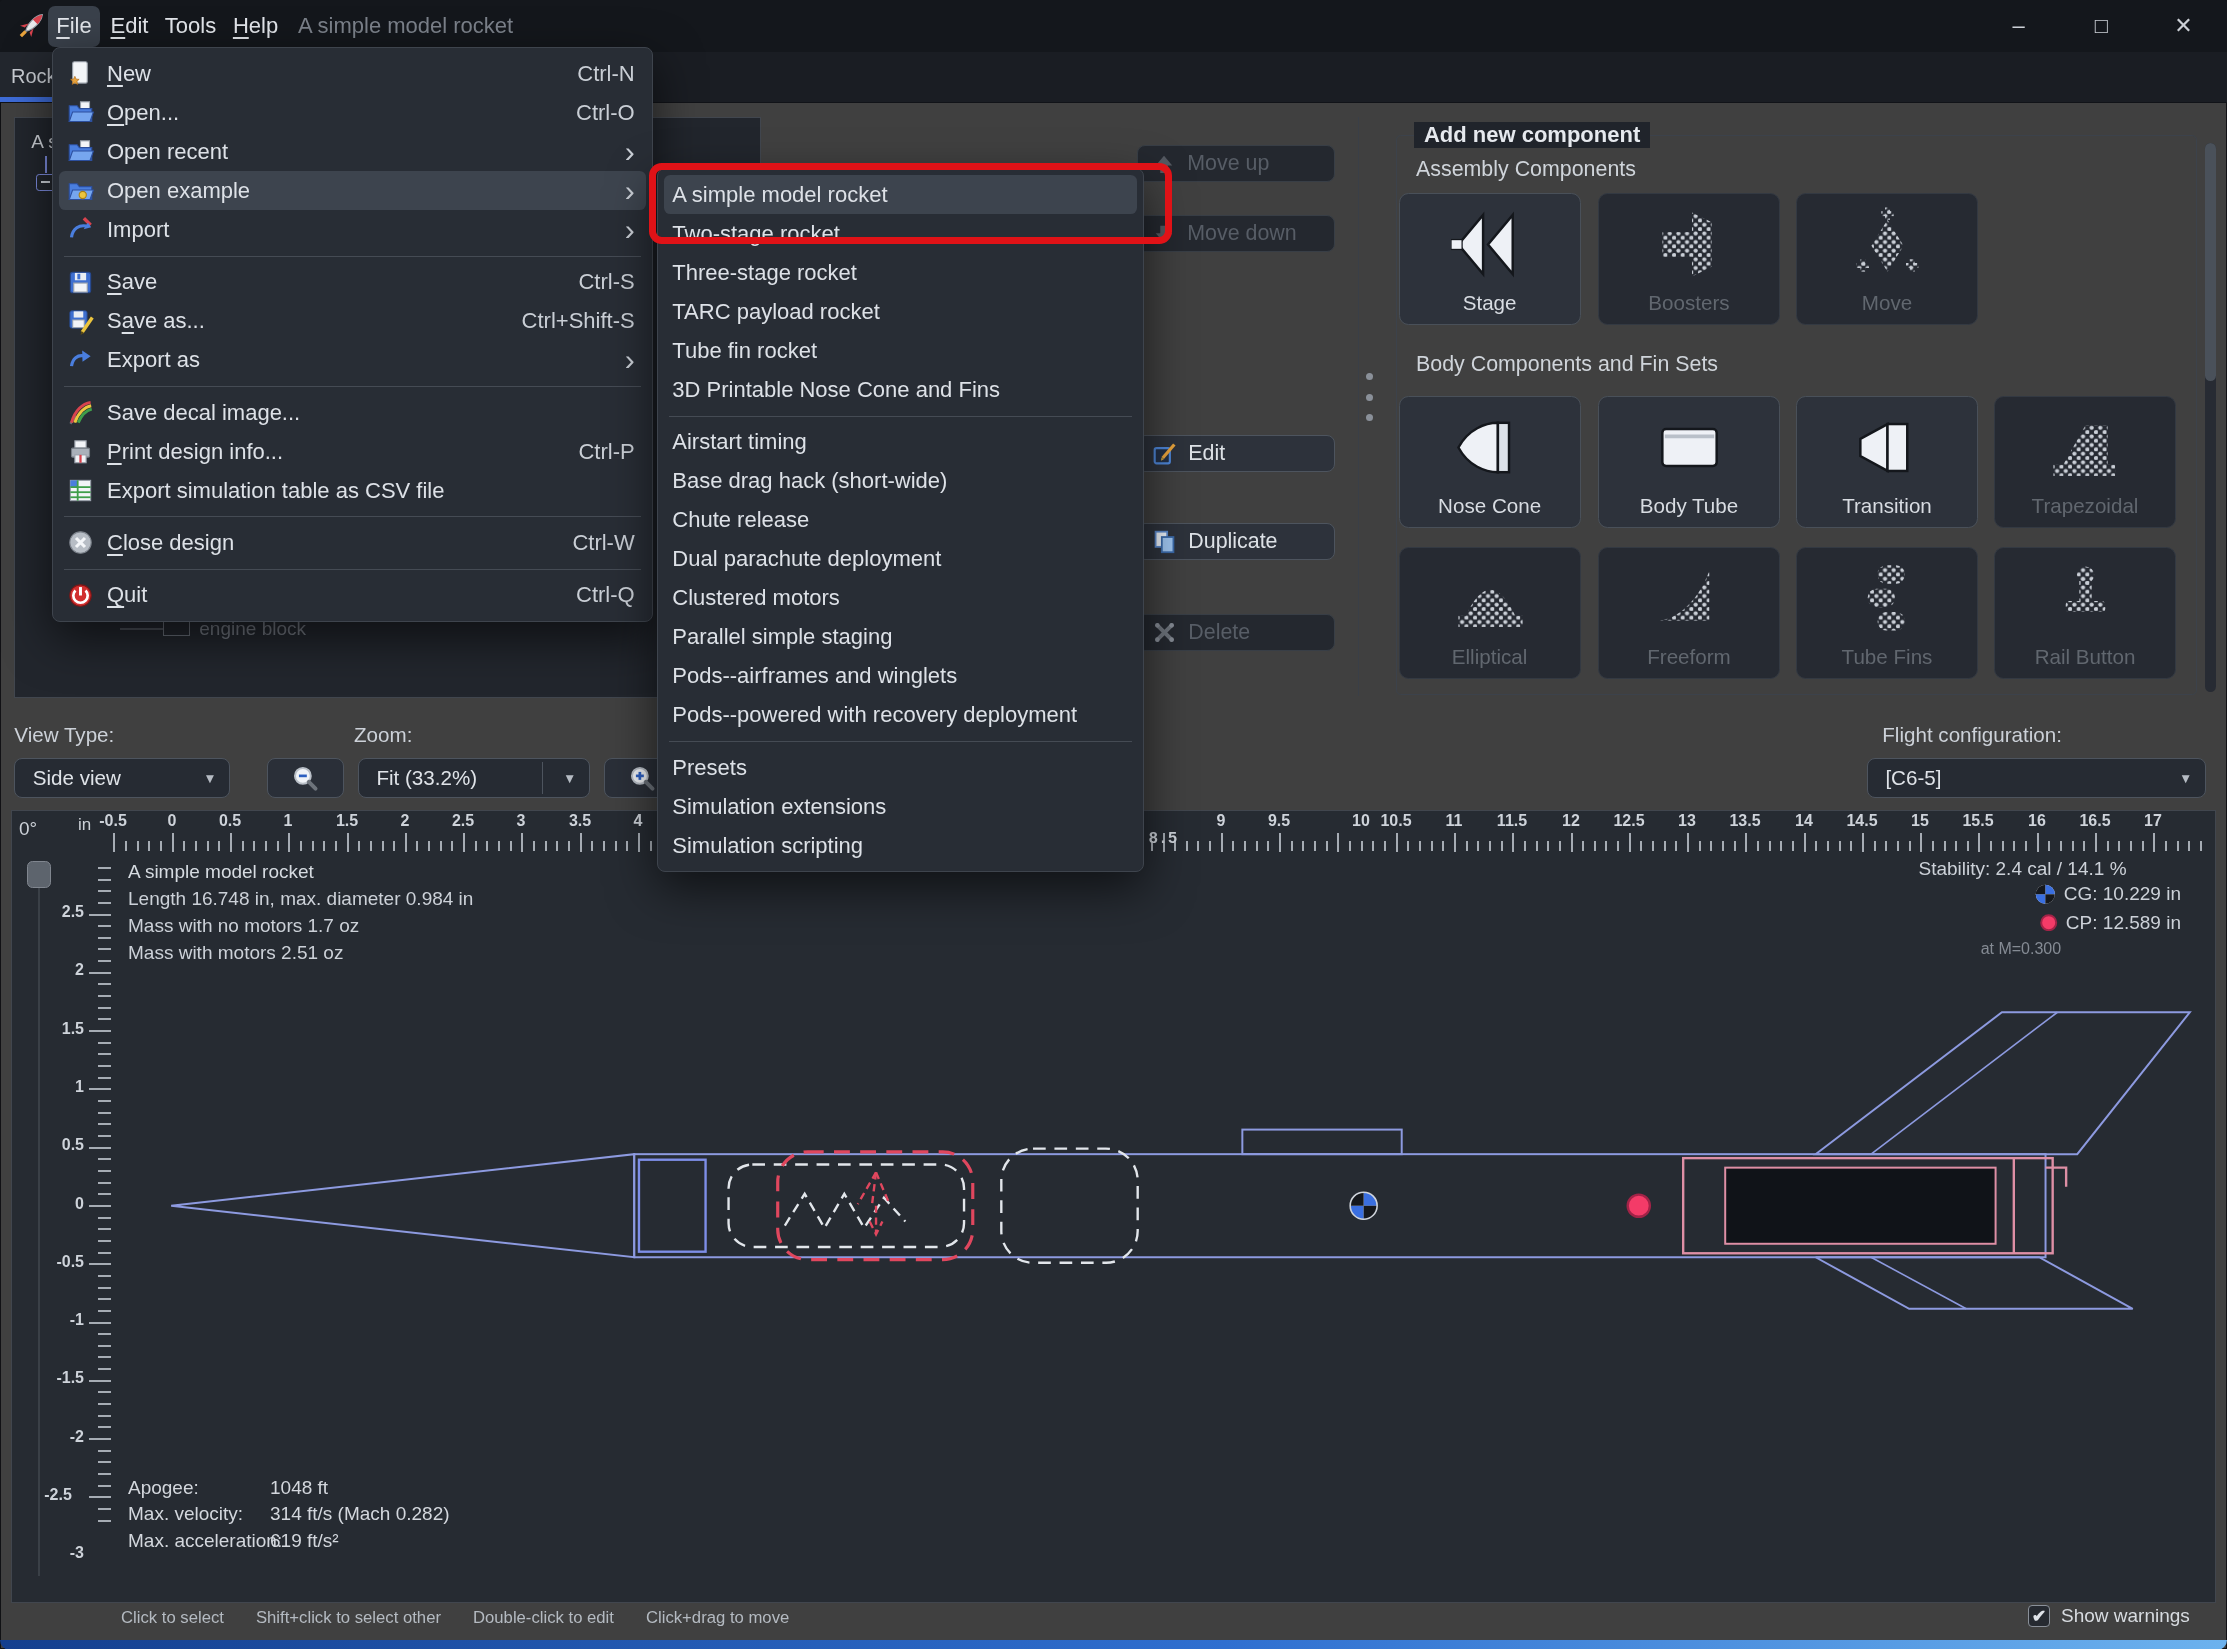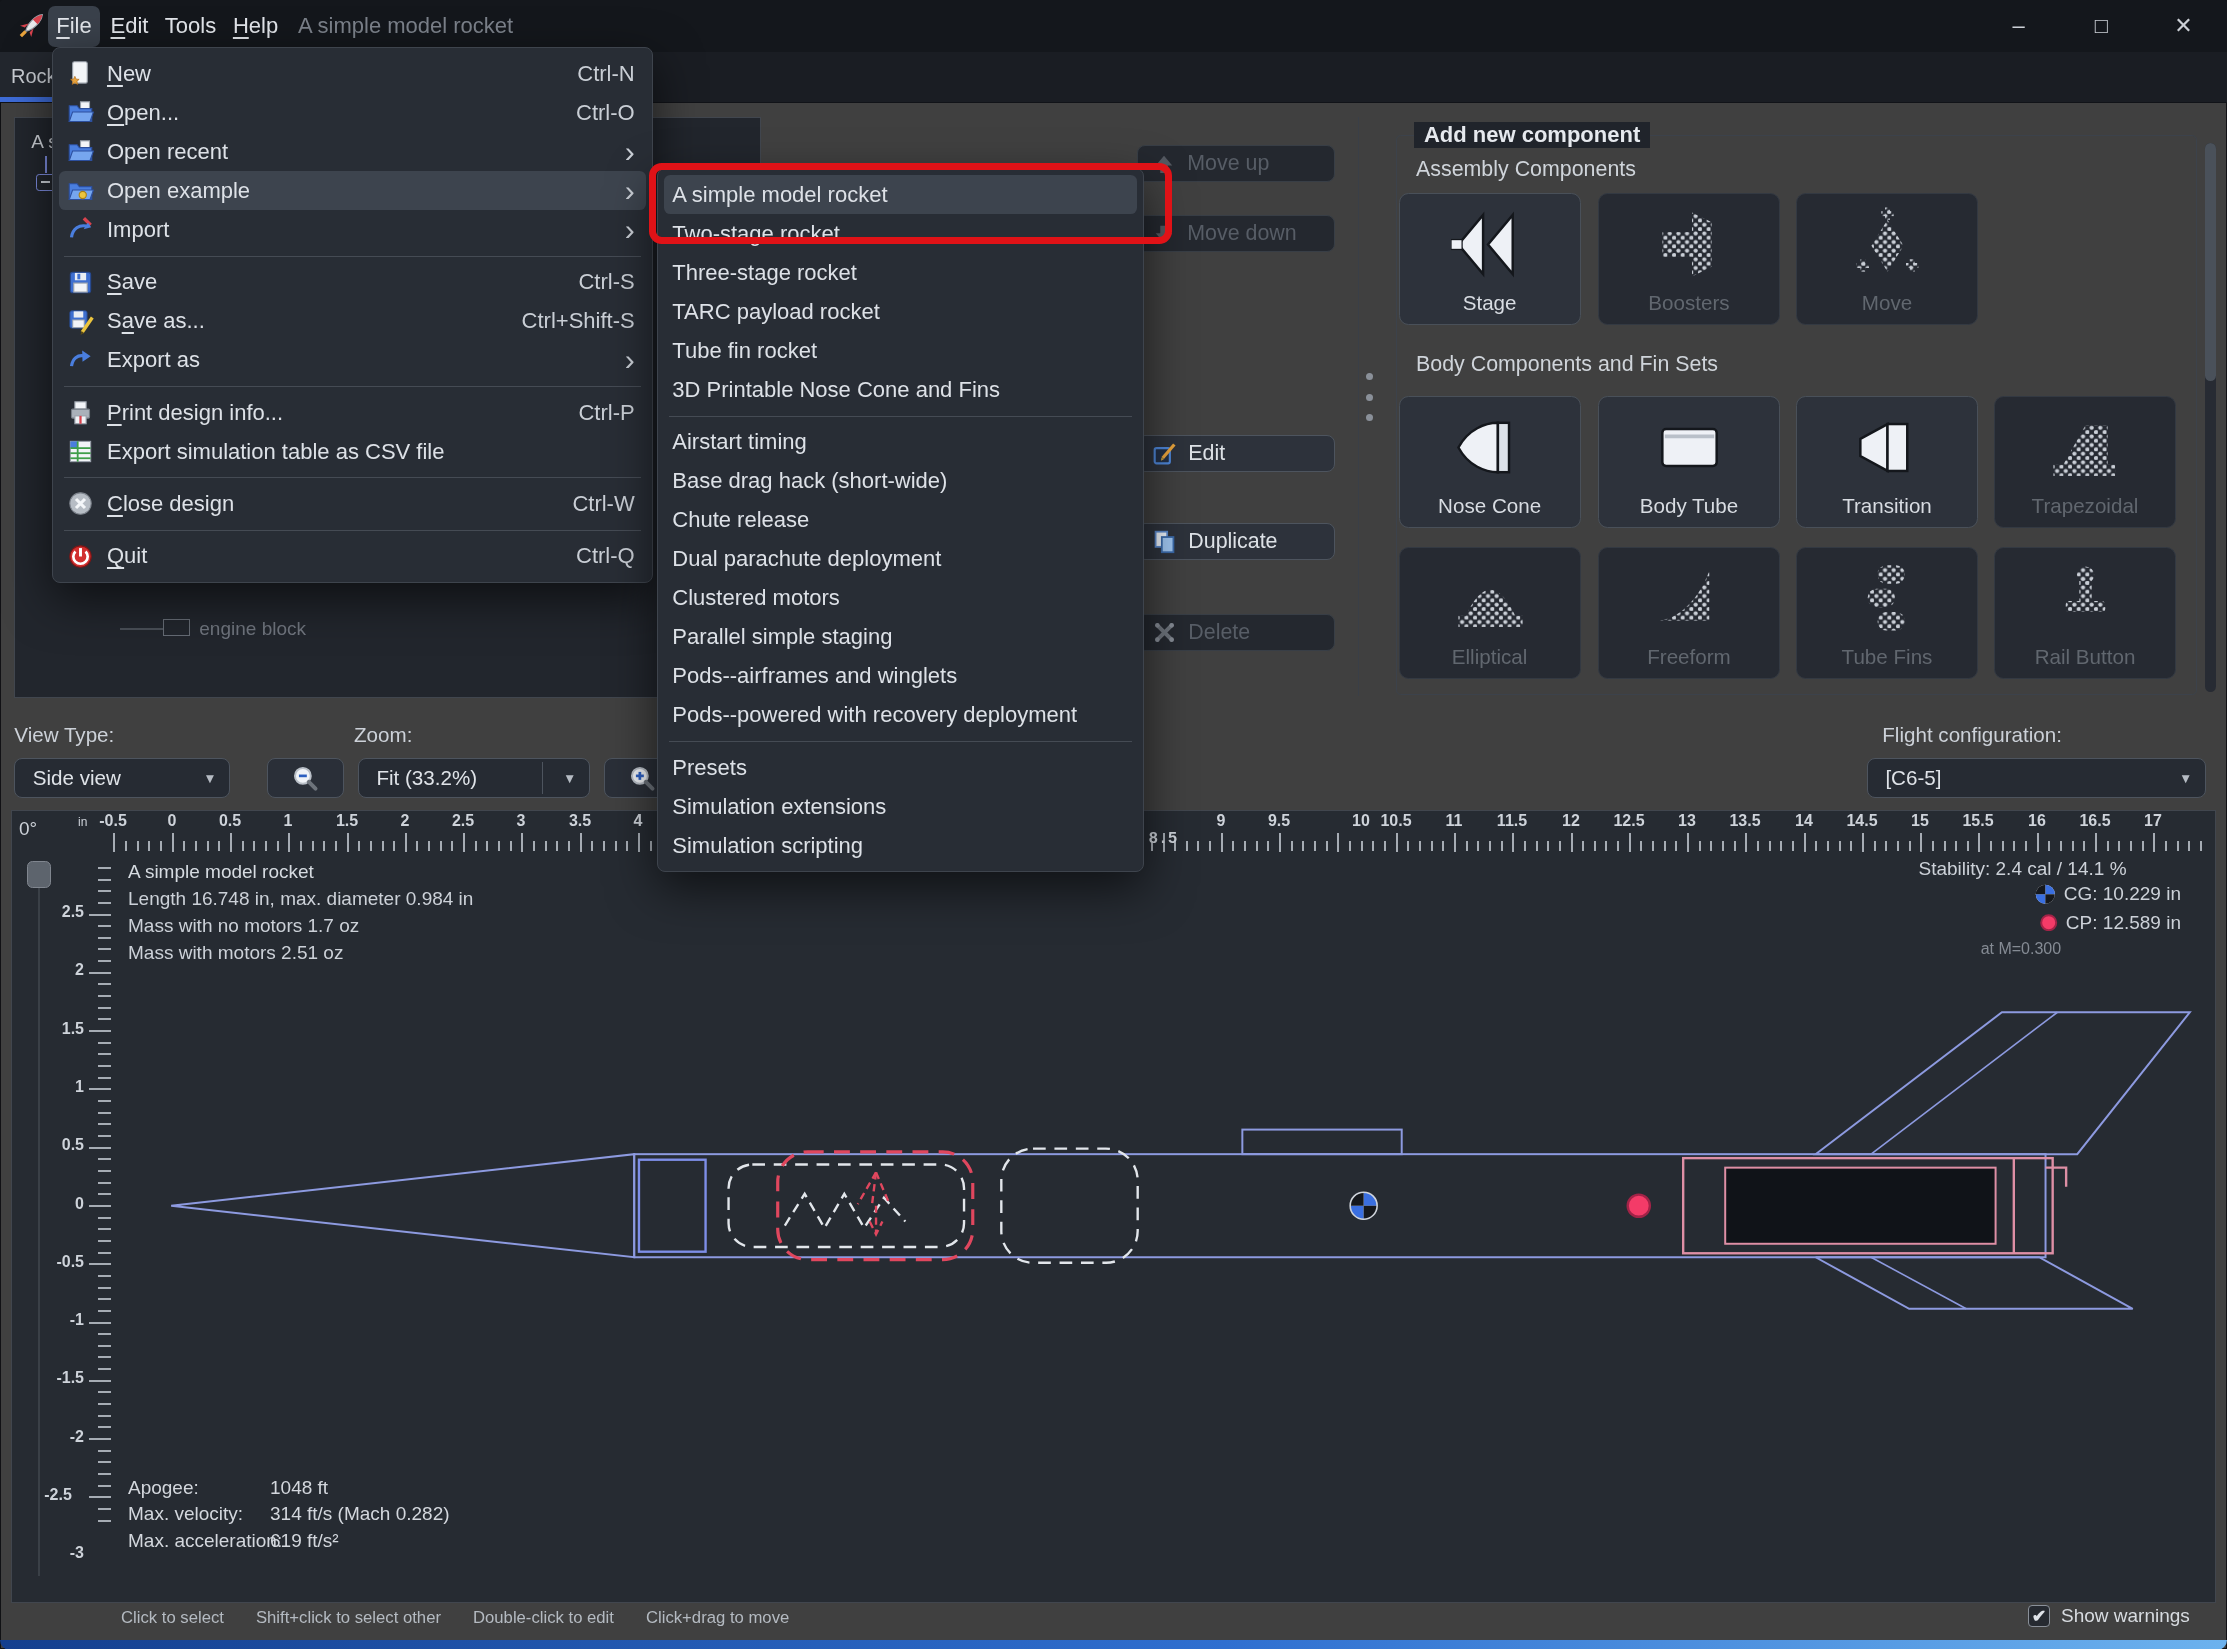--- a/index.html
+++ b/index.html
@@ -327,21 +327,21 @@
       <line x1="15" y1="10" x2="15" y2="20" stroke="#2d5fc0" stroke-width="3.4"></line>
       </svg>
     </div>
   <div class="ctl-label" style="left:1784px;top:723px;width:278px;text-align:right">Flight configuration:</div>
   <div class="combo" style="left:1867px;top:758px;width:339px">
     <span>[C6-5]</span>
       <span class="arrow">▼</span>
     </div>
 
   <div class="canvas"></div>
-  <div class="info" style="left:78px;top:815px;font-size:12px">in</div>
+  <div class="info" style="left:78px;top:815px;font-size:17px">in</div>
   <div class="info" style="left:19px;top:818px">0°</div>
   <div class="rot-track"></div>
   <div class="rot-handle"></div>
   <div id="ruler-layer">
       <div class="htick" style="left: 113px; top: 833px; height: 19px;"></div>
       <div class="htick" style="left: 125px; top: 841px; height: 10.3px;"></div>
       <div class="htick" style="left: 137px; top: 841px; height: 10.3px;"></div>
       <div class="htick" style="left: 148px; top: 841px; height: 10.3px;"></div>
       <div class="htick" style="left: 160px; top: 841px; height: 10.3px;"></div>
       <div class="htick" style="left: 172px; top: 833px; height: 19px;"></div>
@@ -781,20 +781,29 @@
       <svg class="mic" viewBox="0 0 24 24">
         <path d="M4,17 C5,10 9.5,7 14.5,7.8" fill="none" stroke="#4a7ede" stroke-width="2.8"></path>
         <polygon points="13.5,3 21,8.2 13.8,13.2" fill="#4a7ede"></polygon>
         </svg>
       <span class="mlabel">Export as</span>
         <span class="marrow">›</span>
       </div>
     <div class="msep"></div>
     <div class="mrow">
       <svg class="mic" viewBox="0 0 24 24">
+        <line x1="3" y1="22" x2="8" y2="15" stroke="#6b7077" stroke-width="2"></line>
+        <path d="M4,21 C7,10 14,4 21,3" fill="none" stroke="#d8434e" stroke-width="2.6"></path>
+        <path d="M7,21 C10,12 16,7 21.5,6" fill="none" stroke="#ecc53e" stroke-width="2.6"></path>
+        <path d="M10,21 C13,14 18,10 22,9" fill="none" stroke="#3f9e4a" stroke-width="2.6"></path>
+        </svg>
+      <span class="mlabel">Save decal image...</span>
+      </div>
+    <div class="mrow">
+      <svg class="mic" viewBox="0 0 24 24">
         <rect x="7" y="2.5" width="10" height="6.5" fill="#f2f4f8" stroke="#9aa1ab"></rect>
         <rect x="4" y="9" width="16" height="8" rx="1" fill="#aab1ba" stroke="#767d86"></rect>
         <rect x="7" y="15" width="10" height="7" fill="#f2f4f8" stroke="#9aa1ab"></rect>
         <line x1="12" y1="15" x2="12" y2="22" stroke="#d8434e" stroke-width="2"></line>
         </svg>
       <span class="mlabel"><u>P</u>rint design info...</span>
         <span class="maccel">Ctrl-P</span>
       </div>
     <div class="mrow">
       <svg class="mic" viewBox="0 0 24 24">

